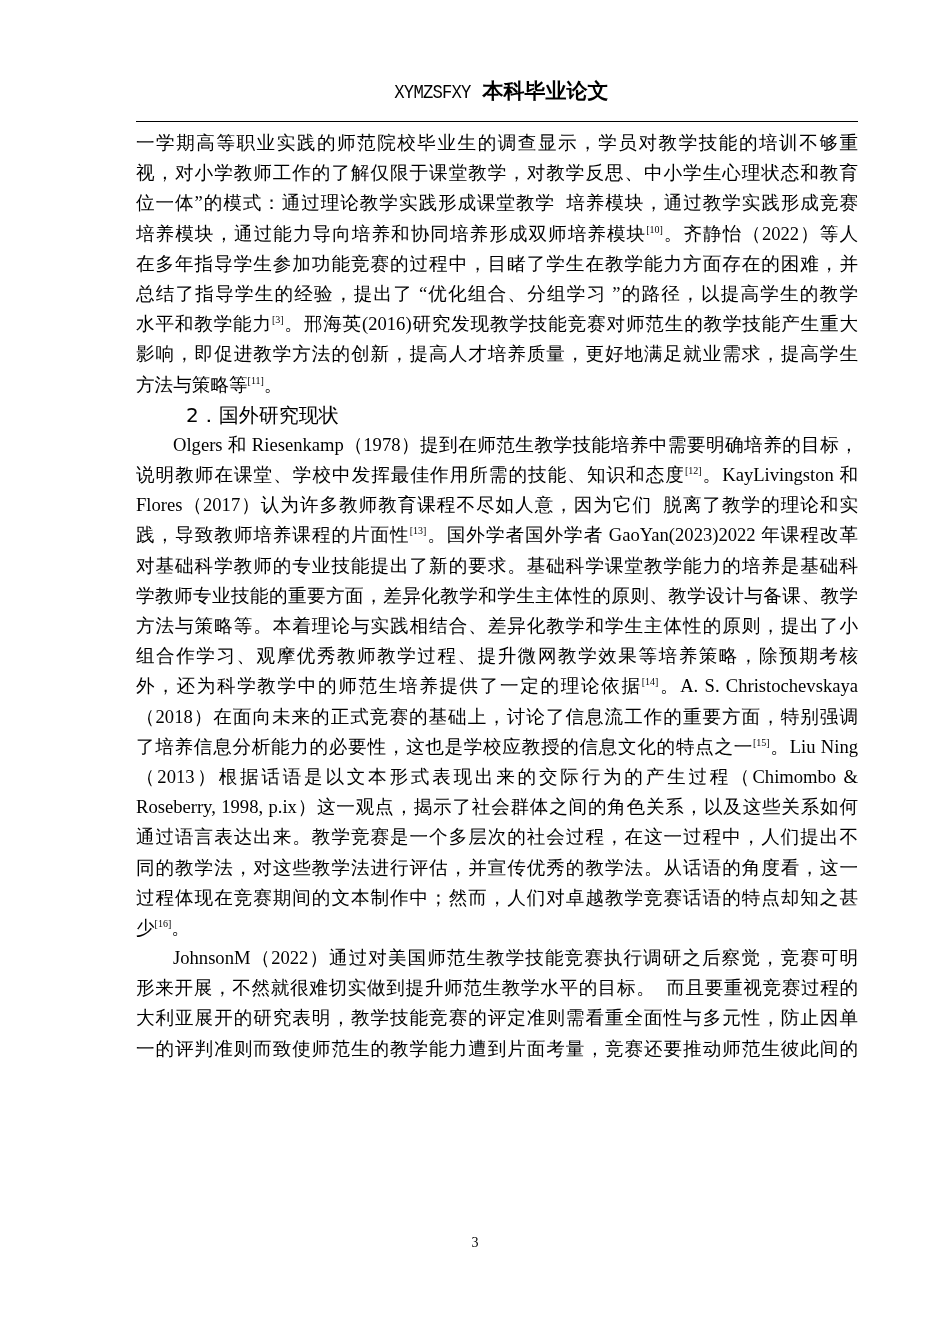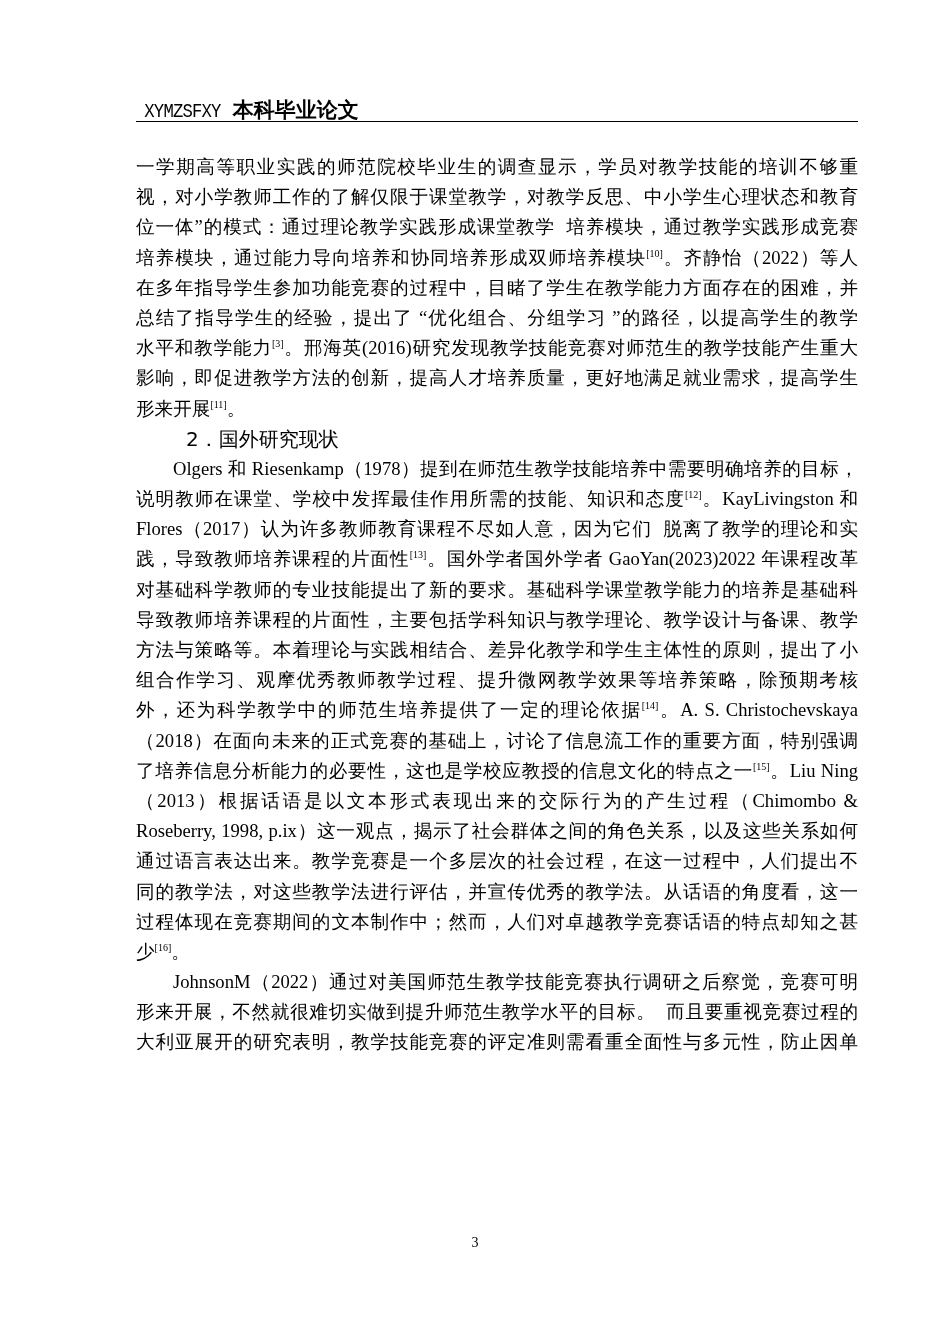--- a/index.html
+++ b/index.html
@@ -11,24 +11,24 @@
       width: 950px;
       height: 1344px;
       position: relative;
       overflow: hidden;
       font-family: "Liberation Serif", "DejaVu Serif", serif;
       color: #000000;
     }
     .page-header {
       position: absolute;
       left: 136px;
-      top: 96px;
+      top: 77px;
       width: 722px;
       height: 28px;
-      text-align: left;
+      text-align: center;
       font-size: 21px;
       line-height: 28px;
     }
     .page-header .hdr-code {
       font-family: "Liberation Mono", "DejaVu Sans Mono", monospace;
       letter-spacing: -1px;
       transform: scaleX(0.82);
       display: inline-block;
     }
     .page-header .hdr-title {
@@ -42,21 +42,20 @@
       top: 121px;
       width: 722px;
       height: 0;
       border-top: 1.5px solid #000;
     }
     .body-text {
       position: absolute;
       left: 136px;
       top: 128px;
       width: 722px;
-      margin-top: 24px;
     }
     .line {
       height: 30.2px;
       line-height: 30.2px;
       font-size: 18.6px;
       white-space: nowrap;
       text-align: justify;
       text-align-last: justify;
       overflow: visible;
     }
@@ -99,46 +98,47 @@
 
   <div>
     <div class="line"><span>一学期高等职业实践的师范院校毕业生的调查显示，学员对教学技能的培训不够重</span></div>
     <div class="line"><span>视，对小学教师工作的了解仅限于课堂教学，对教学反思、中小学生心理状态和教育</span></div>
     <div class="line"><span style="white-space:pre">位一体”的模式：通过理论教学实践形成课堂教学  培养模块，通过教学实践形成竞赛</span></div>
     <div class="line"><span>培养模块，通过能力导向培养和协同培养形成双师培养模块</span><sup>[10]</sup><span>。齐静怡（2022）等人</span></div>
     <div class="line"><span>在多年指导学生参加功能竞赛的过程中，目睹了学生在教学能力方面存在的困难，并</span></div>
     <div class="line"><span>总结了指导学生的经验，提出了 “优化组合、分组学习 ”的路径，以提高学生的教学</span></div>
     <div class="line"><span>水平和教学能力</span><sup>[3]</sup><span>。邢海英(2016)研究发现教学技能竞赛对师范生的教学技能产生重大</span></div>
     <div class="line"><span>影响，即促进教学方法的创新，提高人才培养质量，更好地满足就业需求，提高学生</span></div>
-    <div class="line last"><span>形来开展</span><sup>[11]</sup><span>。</span></div>
+    <div class="line last"><span>方法与策略等</span><sup>[11]</sup><span>。</span></div>
   </div>
 
   <div class="line heading">2．国外研究现状</div>
 
   <div>
     <div class="line indent"><span>Olgers 和 Riesenkamp（1978）提到在师范生教学技能培养中需要明确培养的目标，</span></div>
     <div class="line"><span>说明教师在课堂、学校中发挥最佳作用所需的技能、知识和态度</span><sup>[12]</sup><span>。KayLivingston 和</span></div>
     <div class="line"><span style="white-space:pre">Flores（2017）认为许多教师教育课程不尽如人意，因为它们  脱离了教学的理论和实</span></div>
     <div class="line"><span>践，导致教师培养课程的片面性</span><sup>[13]</sup><span>。国外学者国外学者 GaoYan(2023)2022 年课程改革</span></div>
     <div class="line"><span>对基础科学教师的专业技能提出了新的要求。基础科学课堂教学能力的培养是基础科</span></div>
-    <div class="line"><span>导致教师培养课程的片面性，主要包括学科知识与教学理论、教学设计与备课、教学</span></div>
+    <div class="line"><span>学教师专业技能的重要方面，差异化教学和学生主体性的原则、教学设计与备课、教学</span></div>
     <div class="line"><span>方法与策略等。本着理论与实践相结合、差异化教学和学生主体性的原则，提出了小</span></div>
     <div class="line"><span>组合作学习、观摩优秀教师教学过程、提升微网教学效果等培养策略，除预期考核</span></div>
     <div class="line"><span>外，还为科学教学中的师范生培养提供了一定的理论依据</span><sup>[14]</sup><span>。A. S. Christochevskaya</span></div>
     <div class="line"><span>（2018）在面向未来的正式竞赛的基础上，讨论了信息流工作的重要方面，特别强调</span></div>
     <div class="line"><span>了培养信息分析能力的必要性，这也是学校应教授的信息文化的特点之一</span><sup>[15]</sup><span>。Liu Ning</span></div>
     <div class="line"><span>（2013）根据话语是以文本形式表现出来的交际行为的产生过程（Chimombo &amp;</span></div>
     <div class="line"><span>Roseberry, 1998, p.ix）这一观点，揭示了社会群体之间的角色关系，以及这些关系如何</span></div>
     <div class="line"><span>通过语言表达出来。教学竞赛是一个多层次的社会过程，在这一过程中，人们提出不</span></div>
     <div class="line"><span>同的教学法，对这些教学法进行评估，并宣传优秀的教学法。从话语的角度看，这一</span></div>
     <div class="line"><span>过程体现在竞赛期间的文本制作中；然而，人们对卓越教学竞赛话语的特点却知之甚</span></div>
     <div class="line last"><span>少</span><sup>[16]</sup><span>。</span></div>
   </div>
 
   <div>
     <div class="line indent"><span>JohnsonM（2022）通过对美国师范生教学技能竞赛执行调研之后察觉，竞赛可明</span></div>
     <div class="line"><span style="white-space:pre">形来开展，不然就很难切实做到提升师范生教学水平的目标。  而且要重视竞赛过程的</span></div>
     <div class="line"><span>大利亚展开的研究表明，教学技能竞赛的评定准则需看重全面性与多元性，防止因单</span></div>
+    <div class="line"><span>一的评判准则而致使师范生的教学能力遭到片面考量，竞赛还要推动师范生彼此间的</span></div>
   </div>
 
 </div>
 
 <div class="page-number">3</div>
 
 </body></html>

